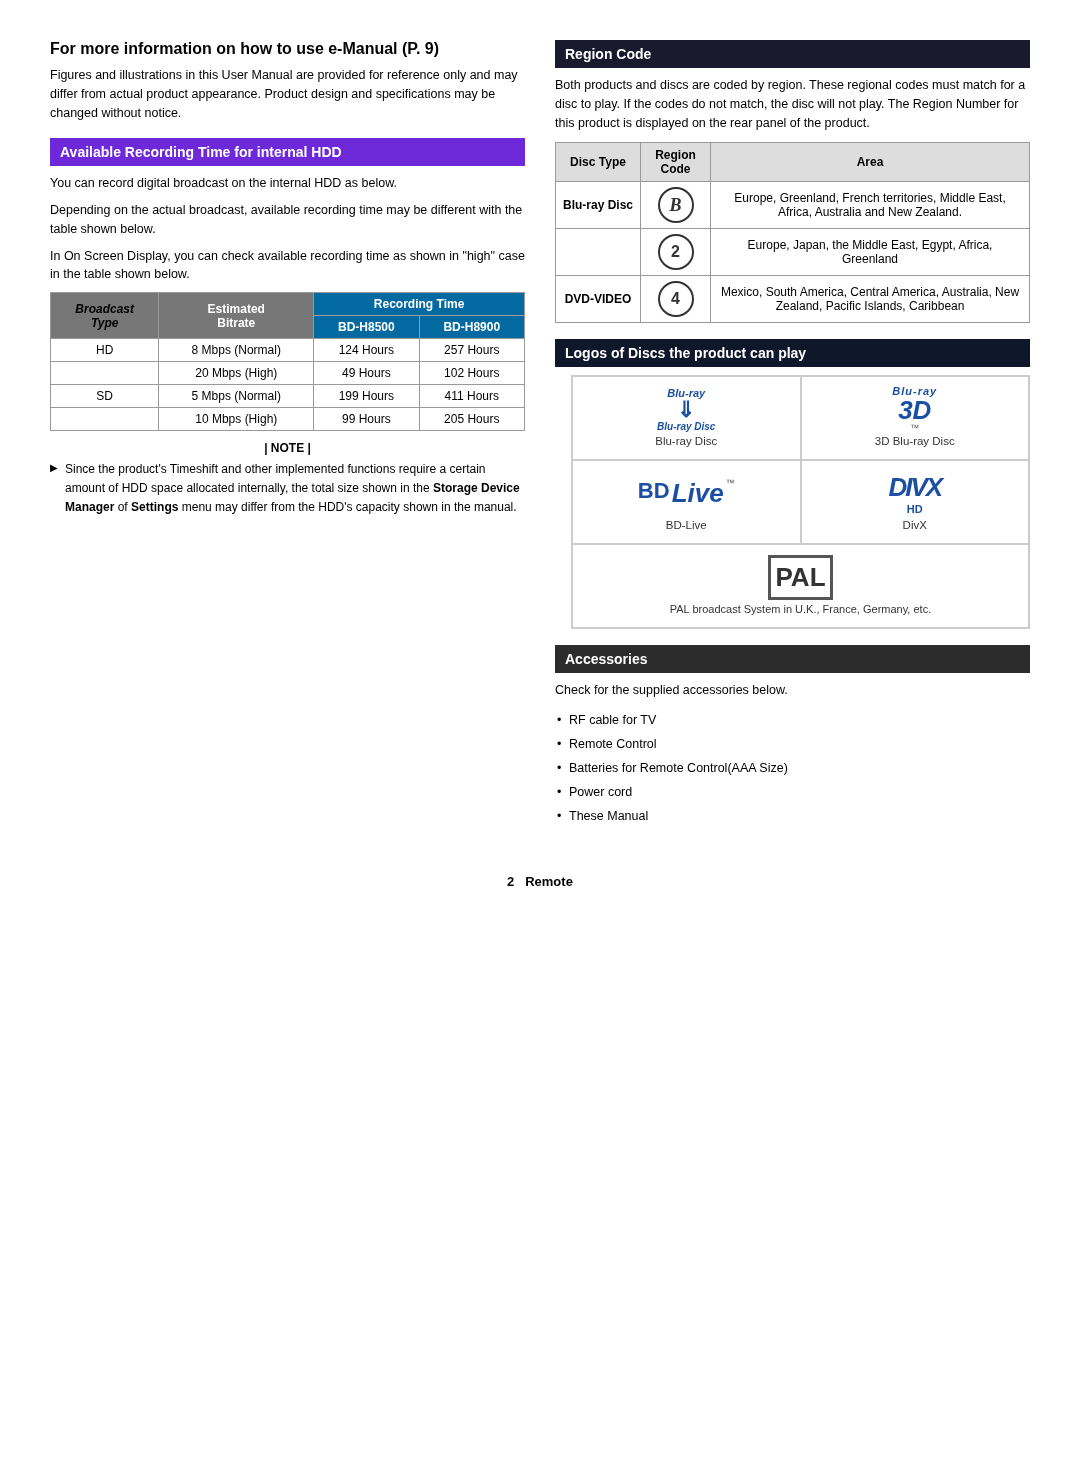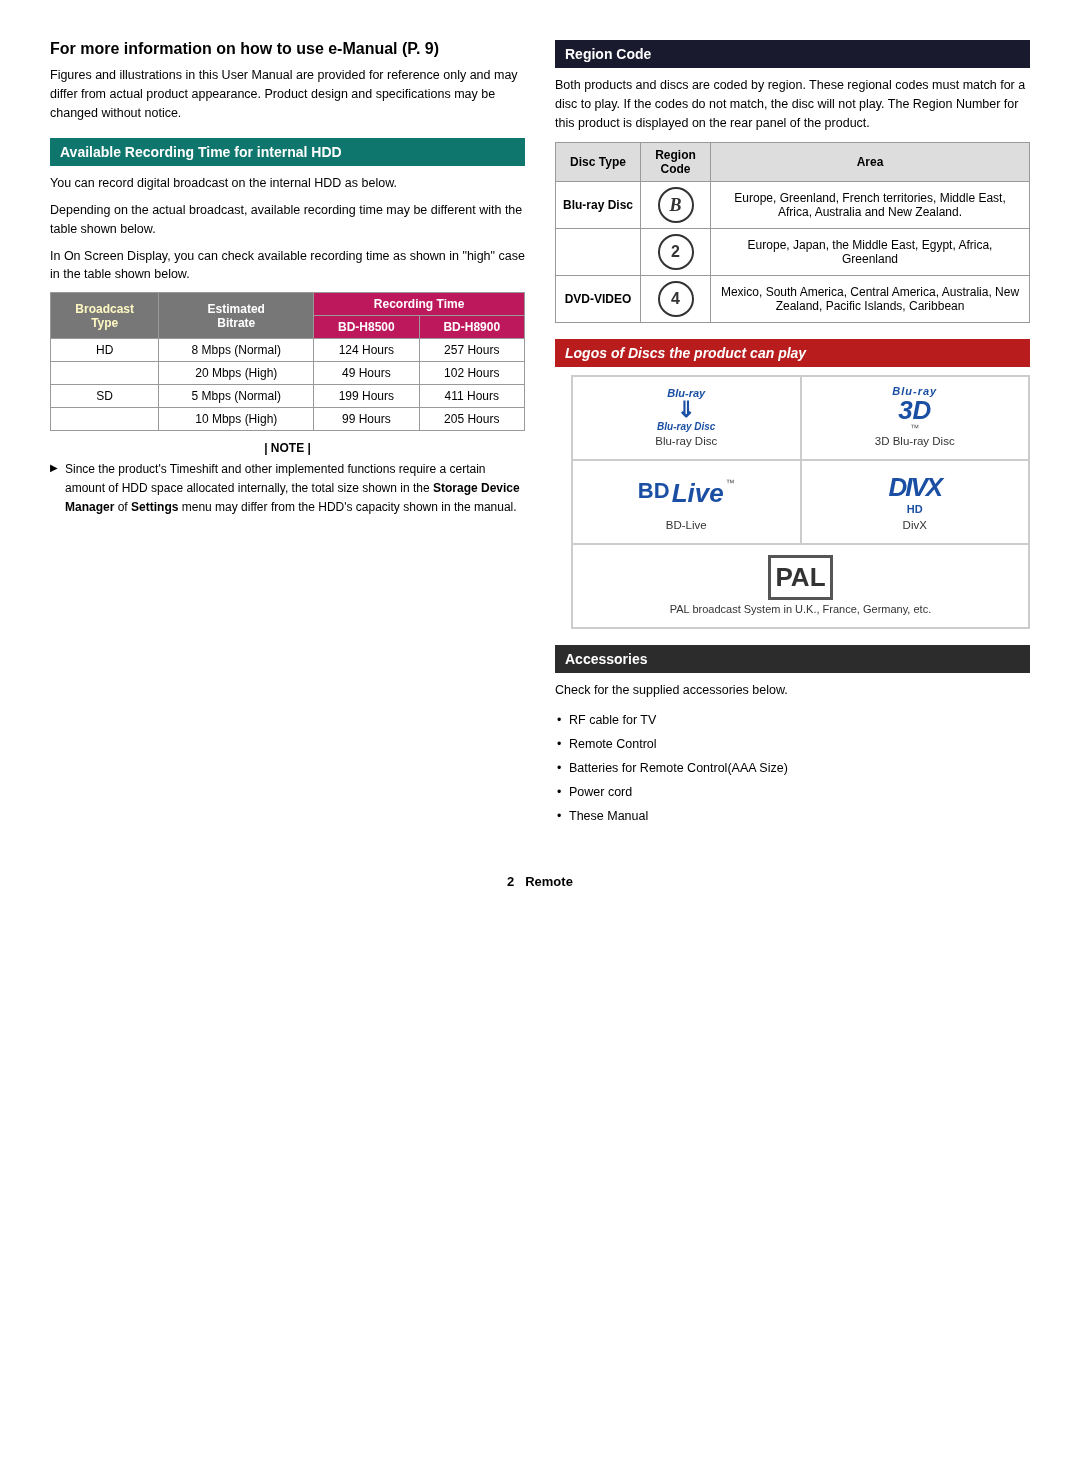--- a/index.html
+++ b/index.html
@@ -26,21 +26,21 @@
       min-width: 0;
     }
 
     
     .section-title-plain {
       font-size: 16px;
       font-weight: bold;
       margin-bottom: 8px;
     }
     .section-title-box {
-      background: #0f766e;
+      background: #6d28d9;
       color: #fff;
       font-size: 14px;
       font-weight: bold;
       padding: 6px 10px;
       margin-bottom: 8px;
     }
 
     
     .para {
       font-size: 12.5px;
@@ -62,21 +62,21 @@
     }
     table th {
       background: #ddd;
       font-weight: bold;
     }
     .col-header-main {
       background: #555;
       color: #fff;
     }
     .recording-time-header {
-      background: #be185d;
+      background: #0369a1;
       color: #fff;
     }
 
     
     .note-section {
       margin-top: 10px;
       font-size: 12px;
     }
     .note-title {
       font-weight: bold;
@@ -240,21 +240,21 @@
 
     <div class="section-gap">
       <div class="section-title-box">Available Recording Time for internal HDD</div>
       <p class="para">You can record digital broadcast on the internal HDD as below.</p>
       <p class="para">Depending on the actual broadcast, available recording time may be different with the table shown below.</p>
       <p class="para">In On Screen Display, you can check available recording time as shown in "high" case in the table shown below.</p>
 
       <table>
         <thead>
           <tr>
-            <th rowspan="2" class="col-header-main" style="background:#777;color:#fef9c3;">Broadcast<br>Type</th>
+            <th rowspan="2" class="col-header-main" style="background:#777;color:#000000;font-style:italic;">Broadcast<br>Type</th>
             <th rowspan="2" class="col-header-main" style="background:#777;color:#fff;">Estimated<br>Bitrate</th>
             <th colspan="2" class="recording-time-header">Recording Time</th>
           </tr>
           <tr>
             <th class="recording-time-header">BD-H8500</th>
             <th class="recording-time-header">BD-H8900</th>
           </tr>
         </thead>
         <tbody id="recording-table-body">
         <tr>
@@ -330,21 +330,21 @@
             <td class="region-code-cell">
               <div class="badge-circle" style="font-size:16px;font-weight:bold;">4</div>
             </td>
             <td>Mexico, South America, Central America, Australia, New Zealand, Pacific Islands, Caribbean</td>
           </tr>
         </tbody>
       </table>
     </div>
 
     <div class="section-gap">
-      <div class="section-title-box" style="background:#b91c1c;font-style:italic;">Logos of Discs the product can play</div>
+      <div class="section-title-box" style="background:#0f172a;">Logos of Discs the product can play</div>
 
       <div class="logos-grid">
 
         <div class="logo-cell">
           <div class="logo-img">
             <div class="bluray-logo">
               <span style="font-size:11px;font-style:italic;color:#1a4fa3;font-weight:bold;">Blu-ray</span>
               <span style="font-size:22px;color:#1a4fa3;font-weight:bold;line-height:1;">⇓</span>
               <span style="font-size:10px;color:#1a4fa3;font-style:italic;">Blu-ray Disc</span>
             </div>

